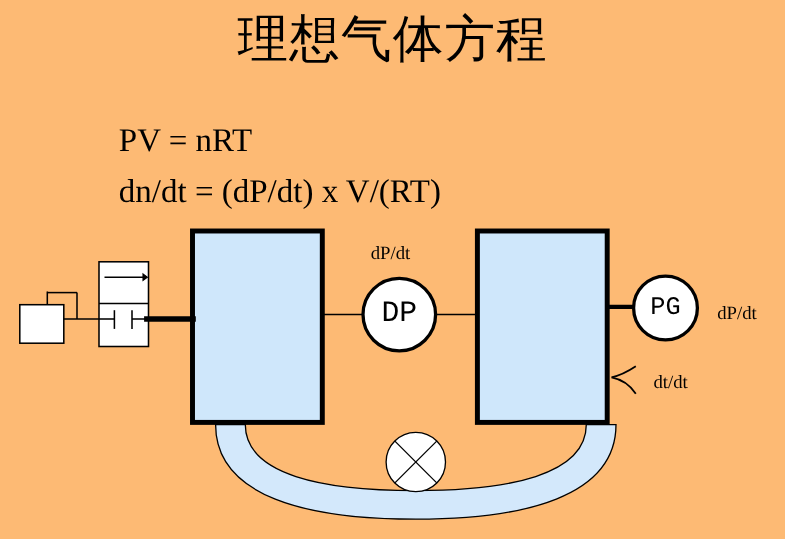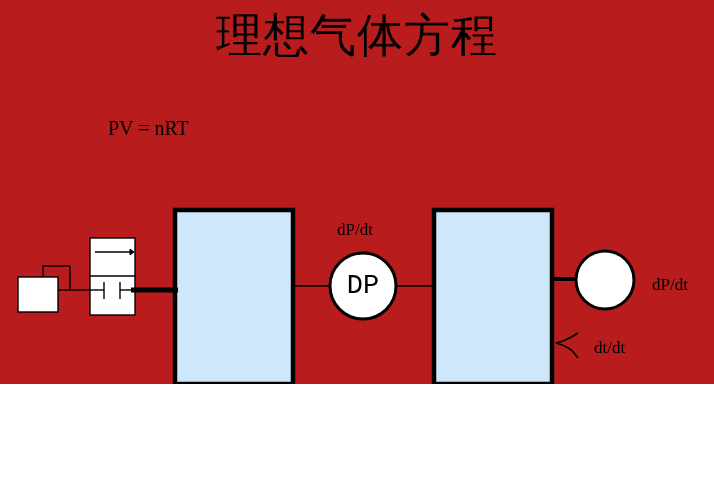--- a/index.html
+++ b/index.html
@@ -3,42 +3,42 @@
 <meta charset="utf-8">
 <style>
   html, body {
     margin: 0;
     padding: 0;
     background: #ffffff;
   }
   #slide {
     position: relative;
     width: 714px;
-    height: 384px;
-    background: #b91c1c;
+    height: 490px;
+    background: #fdba74;
     overflow: hidden;
     font-family: "Liberation Serif", "DejaVu Serif", serif;
   }
   #title {
     position: absolute;
     left: 0;
     top: 6px;
     width: 714px;
     text-align: center;
     font-family: "DejaVu Sans", "Liberation Sans", sans-serif;
     font-size: 46px;
     line-height: 58px;
     color: #000000;
     letter-spacing: 1px;
     white-space: nowrap;
   }
   .formula {
     position: absolute;
     font-family: "Liberation Serif", "DejaVu Serif", serif;
-    font-size: 20px;
+    font-size: 30px;
     line-height: 26px;
     color: #000000;
     white-space: nowrap;
   }
   #formula-1 { left: 108px; top: 115px; }
   #formula-2 { left: 108px; top: 162px; }
 
   #diagram {
     position: absolute;
     left: 0;
@@ -75,20 +75,21 @@
   }
 </style>
 </head>
 <body>
 
 <div id="slide">
 
   <div id="title">理想气体方程</div>
 
   <div class="formula" id="formula-1">PV = nRT</div>
+  <div class="formula" id="formula-2">dn/dt = (dP/dt) x V/(RT)</div>
 
   <svg id="diagram" viewBox="0 0 714 490">
 
     <g>
       <path d="M 196 386
                C 196 452, 280 472, 378 472
                C 476 472, 560 452, 560 386
                L 533 386
                C 533 432, 462 446, 378 446
                C 294 446, 223 432, 223 386
@@ -151,18 +152,19 @@
       <line x1="120" y1="290" x2="135" y2="290" stroke="#000000" stroke-width="1.4"></line>
     </g>
 
     <g>
       <line x1="131" y1="290" x2="178" y2="290" stroke="#000000" stroke-width="5"></line>
     </g>
 
   </svg>
 
   <div class="gauge-text" id="dp-text">DP</div>
+  <div class="gauge-text" id="pg-text">PG</div>
 
   <div class="dlabel" id="label-dpdt-top">dP/dt</div>
   <div class="dlabel" id="label-dpdt-right">dP/dt</div>
   <div class="dlabel" id="label-dtdt">dt/dt</div>
 
 </div>
 
 </body></html>

